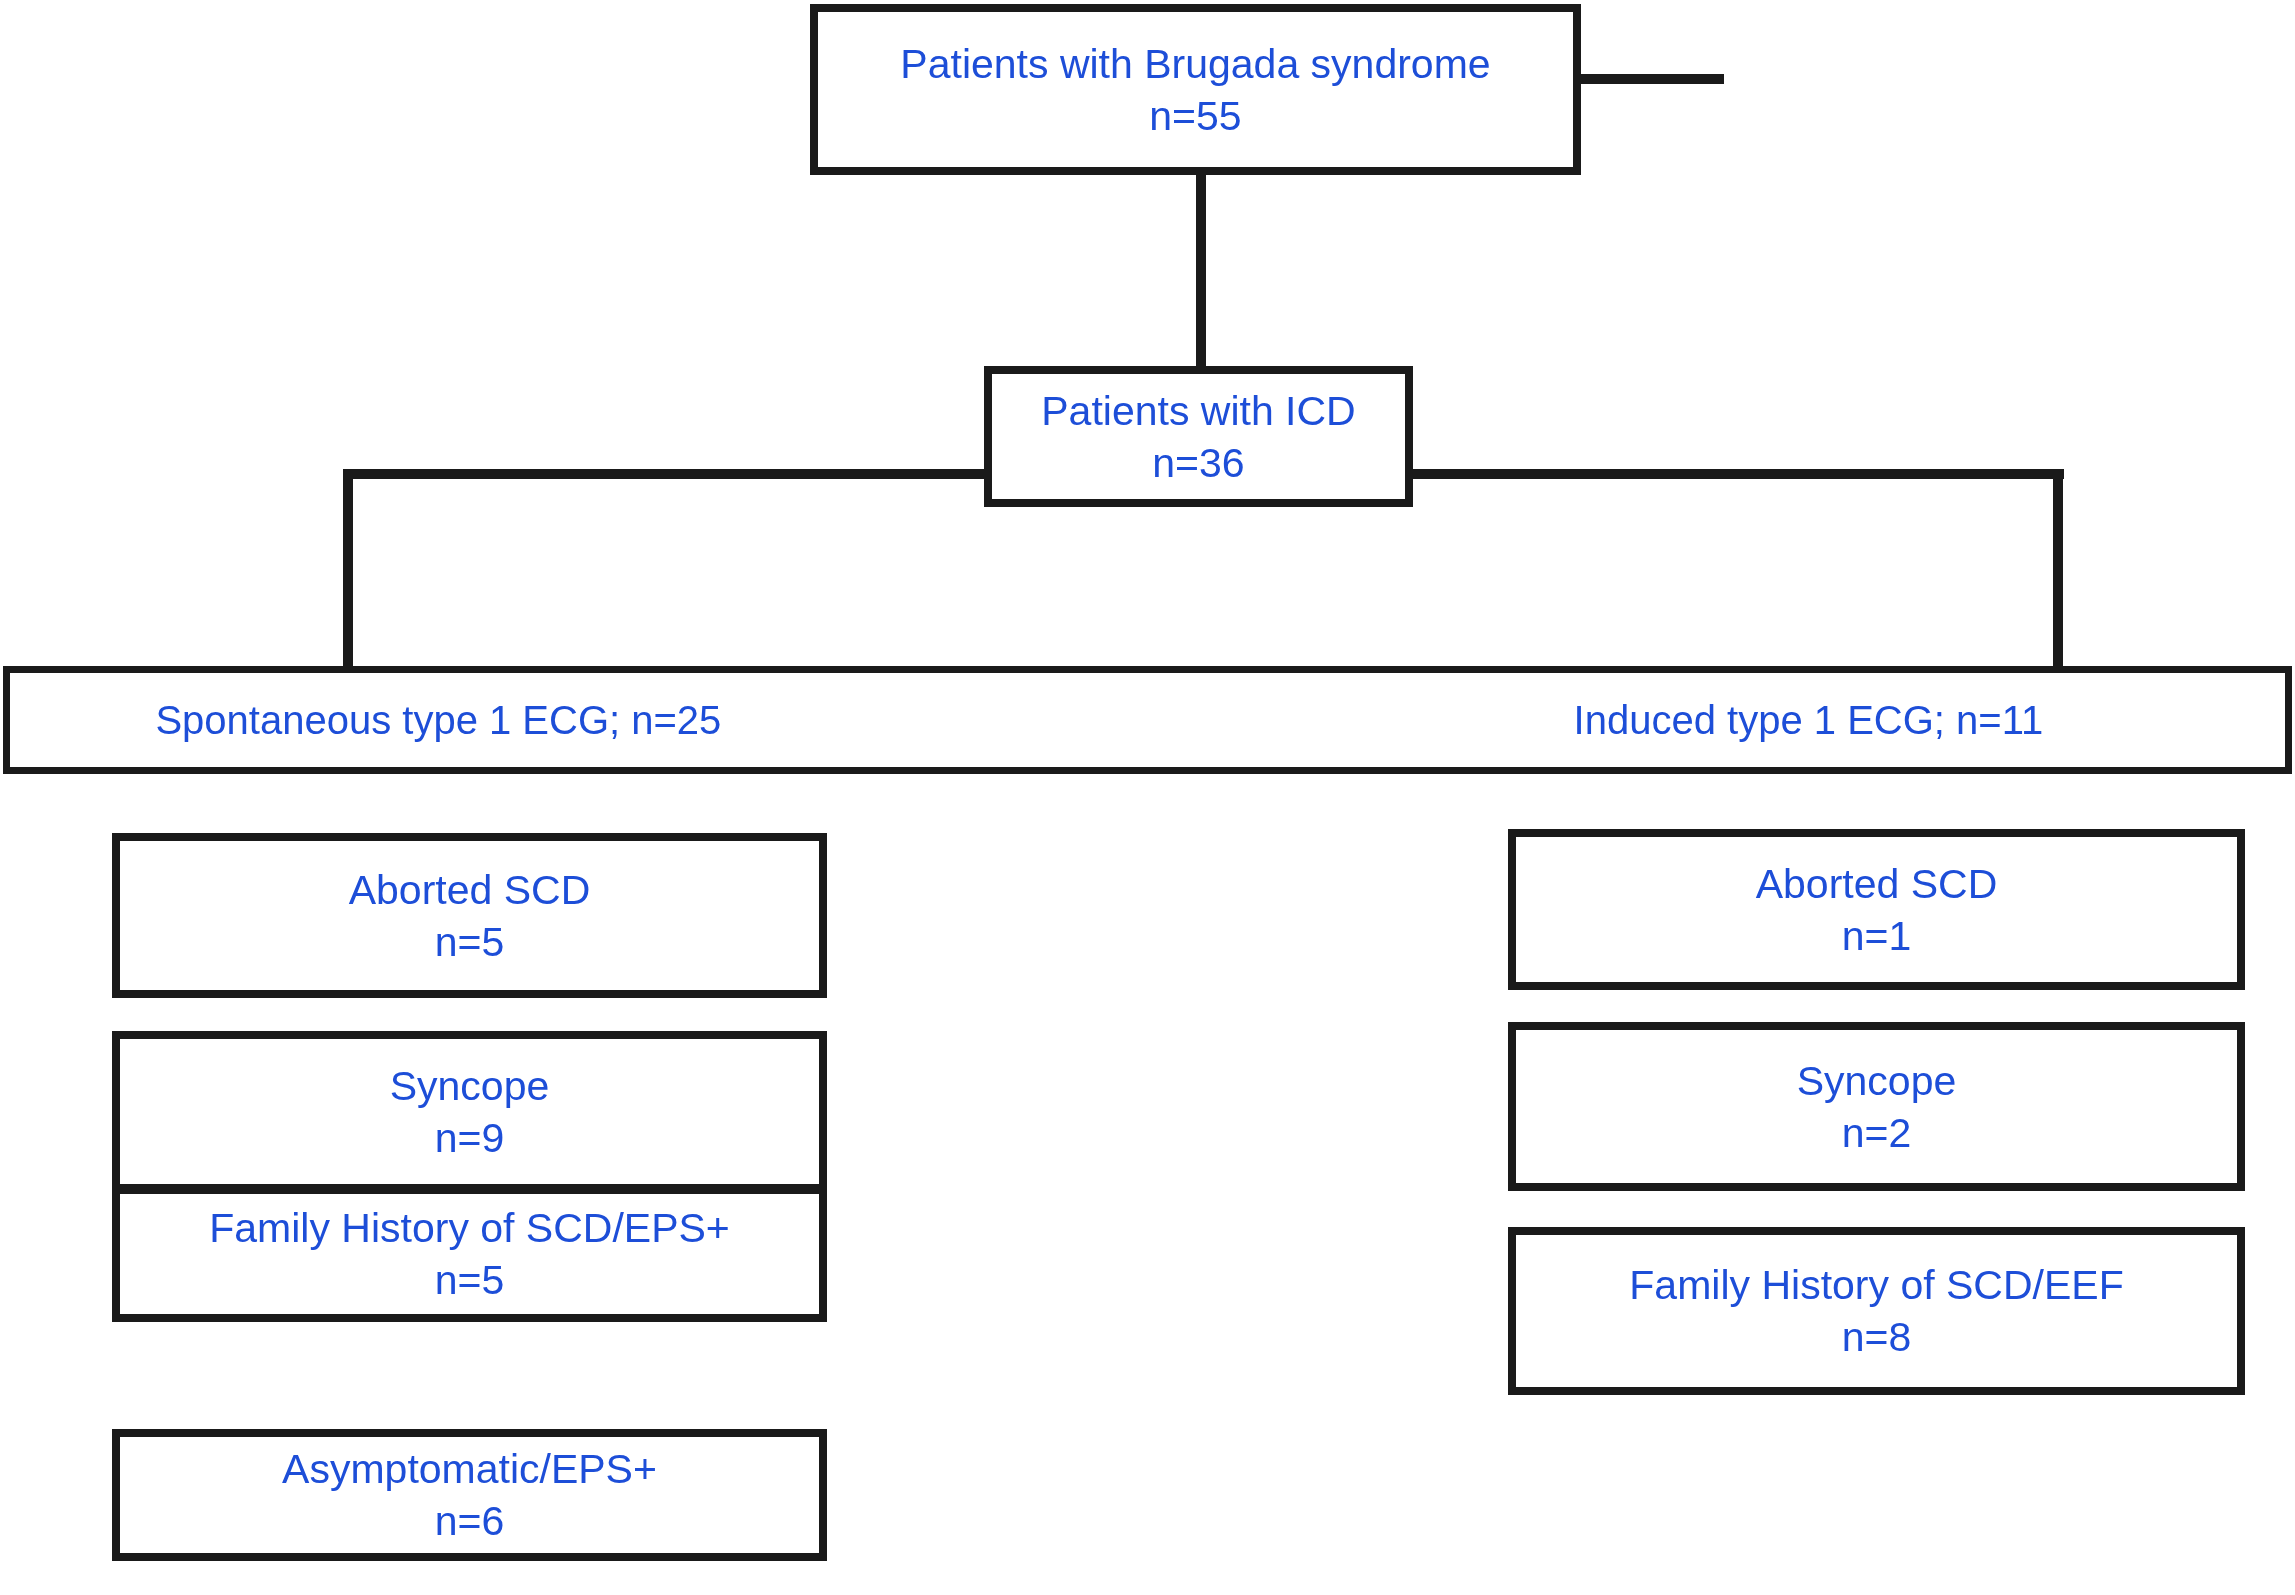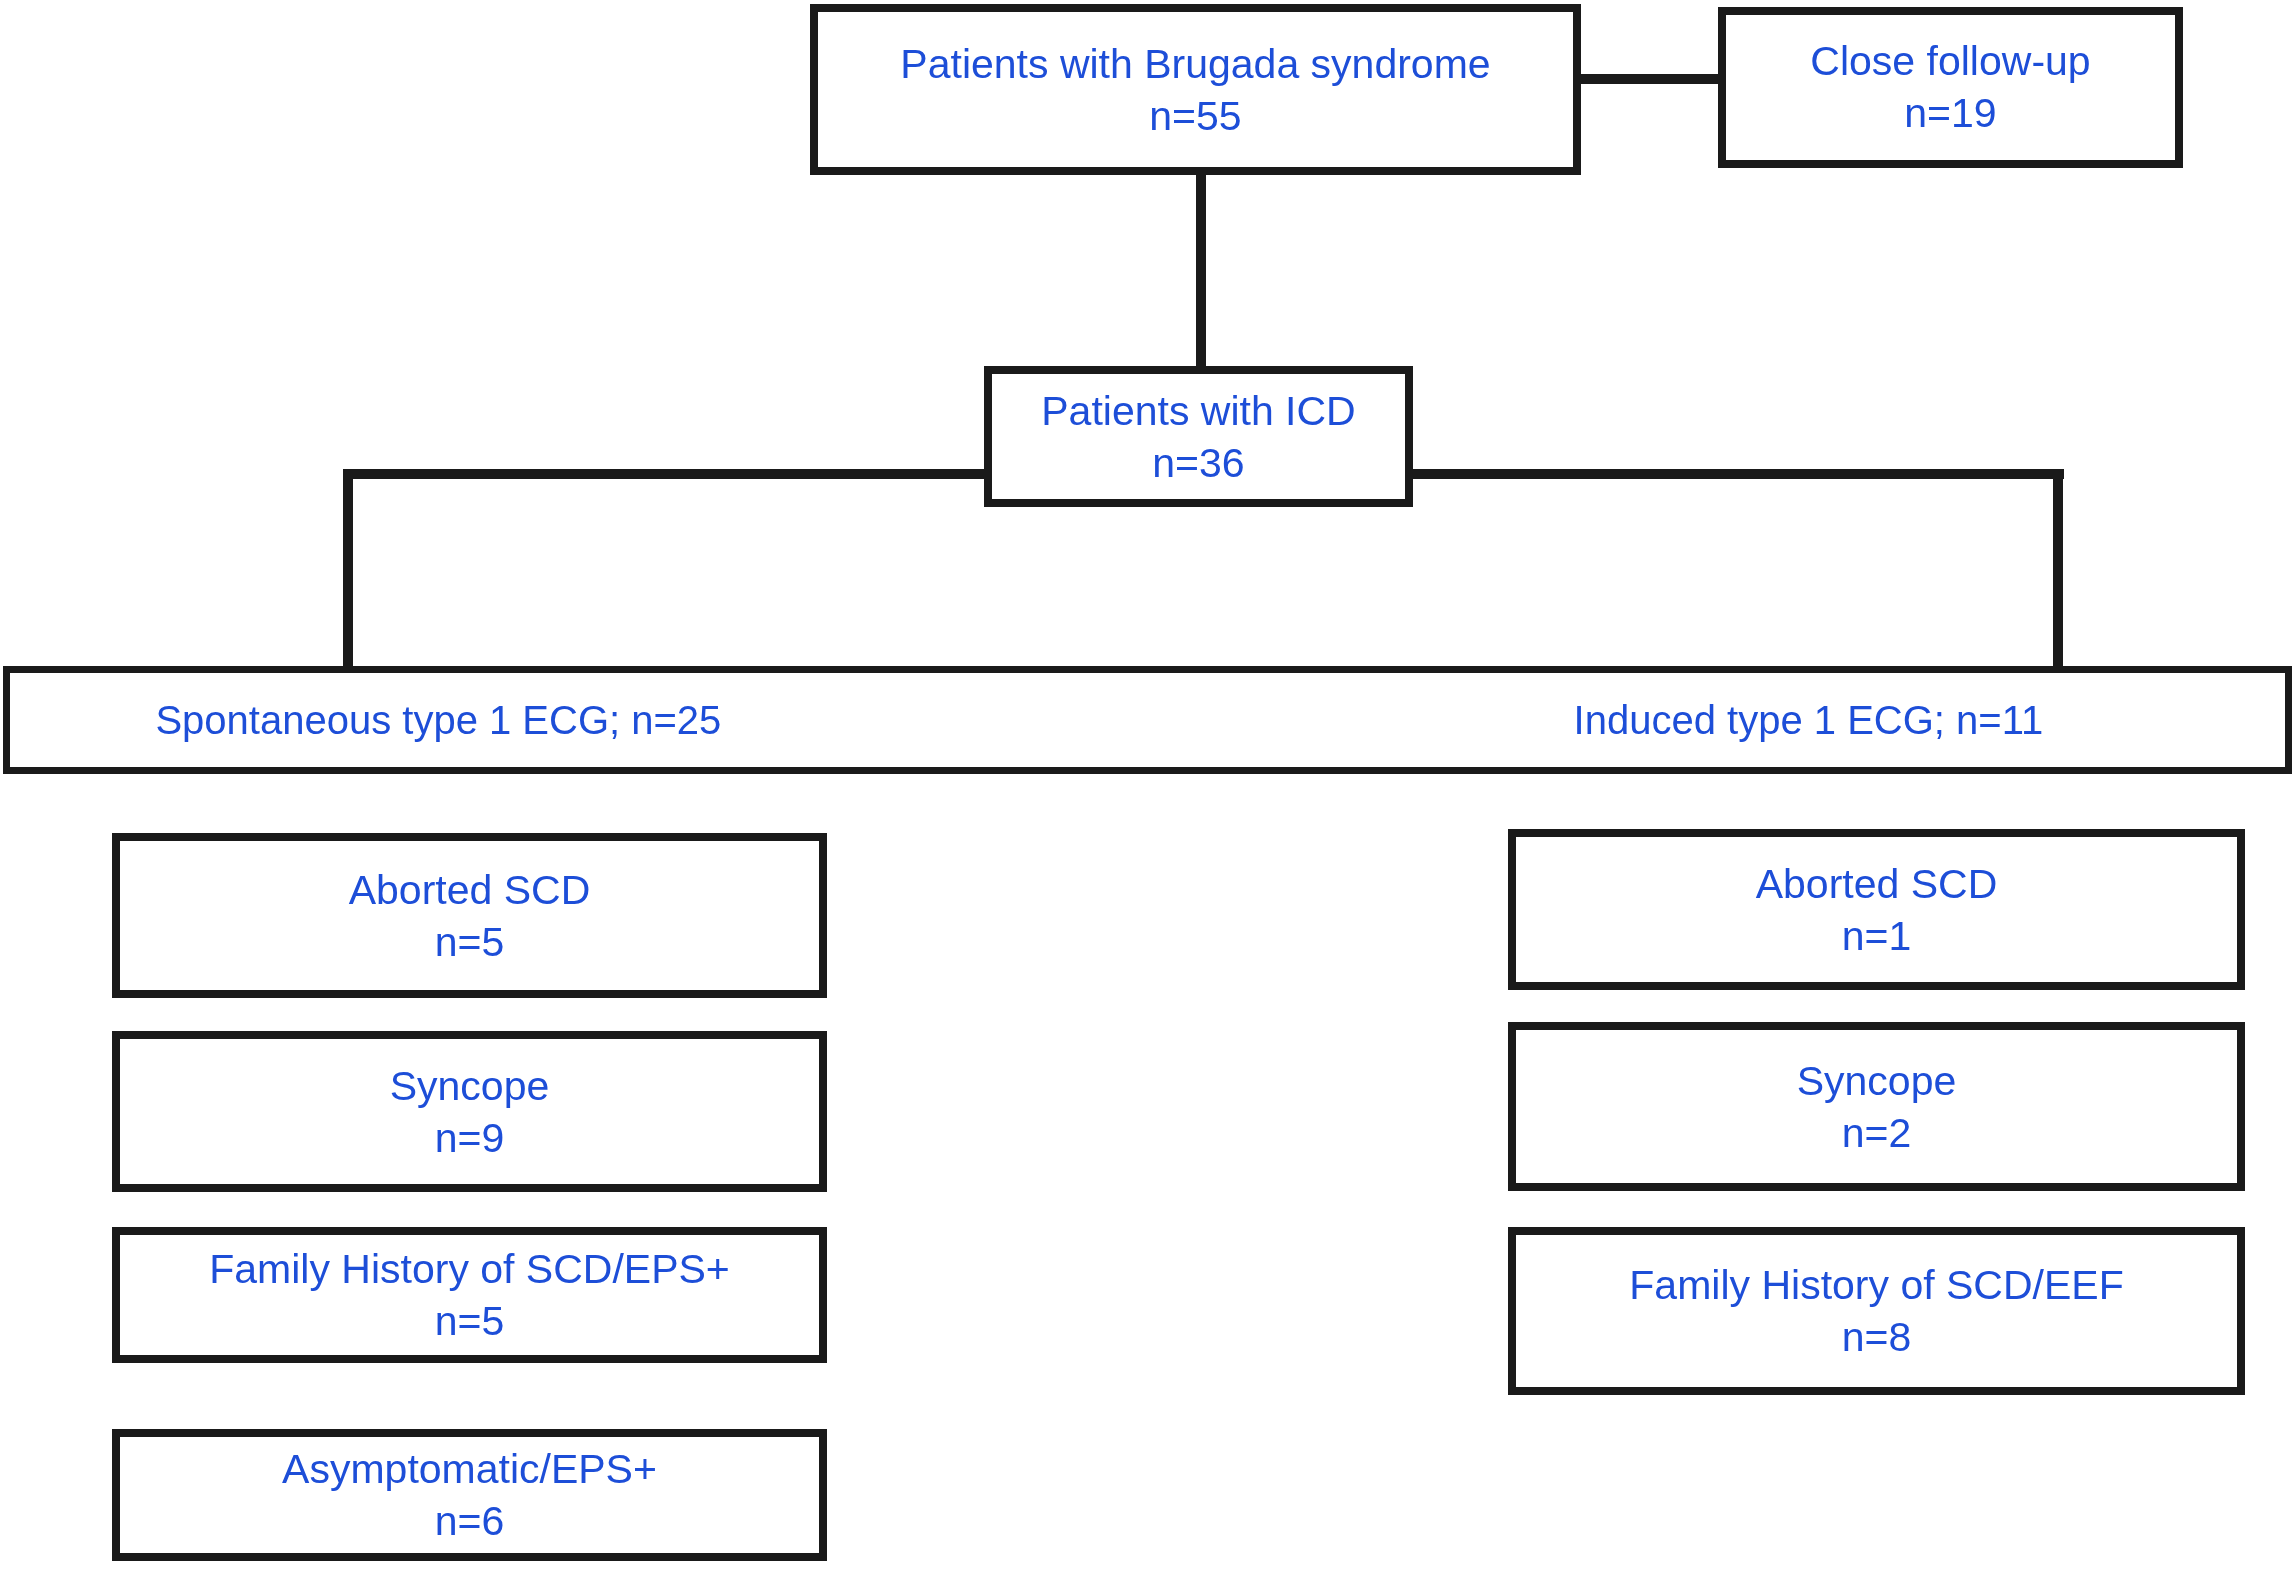--- a/index.html
+++ b/index.html
@@ -51,21 +51,21 @@
     top: 50%;
     transform: translate(-50%, -50%);
     white-space: nowrap;
   }
   #band-text-left  { left: 428px; }
   #band-text-right { left: 1798px; }
 
   
   #node-l1 { left: 112px; top: 833px;  width: 715px; height: 165px; }
   #node-l2 { left: 112px; top: 1031px; width: 715px; height: 161px; }
-  #node-l3 { left: 112px; top: 1227px; width: 715px; height: 136px; }
+  #node-l3 { left: 112px; top: 1186px; width: 715px; height: 136px; }
   #node-l4 { left: 112px; top: 1429px; width: 715px; height: 132px; }
 
   
   #node-r1 { left: 1508px; top: 829px;  width: 737px; height: 161px; }
   #node-r2 { left: 1508px; top: 1022px; width: 737px; height: 169px; }
   #node-r3 { left: 1508px; top: 1227px; width: 737px; height: 168px; }
 
   
   .line {
     position: absolute;
@@ -89,24 +89,20 @@
   <div class="line" id="conn-left-h"></div>
   <div class="line" id="conn-left-v"></div>
   <div class="line" id="conn-right-h"></div>
   <div class="line" id="conn-right-v"></div>
 
   <div class="node" id="node-brugada">
     <div class="node-label">Patients with Brugada syndrome</div>
     <div class="node-count">n=55</div>
   </div>
 
-  <div class="node" id="node-followup">
-    <div class="node-label">Close follow-up</div>
-    <div class="node-count">n=19</div>
-  </div>
 
   <div class="node" id="node-icd">
     <div class="node-label">Patients with ICD</div>
     <div class="node-count">n=36</div>
   </div>
 
   <div id="band">
     <div class="band-text" id="band-text-left">Spontaneous type 1 ECG; n=25</div>
     <div class="band-text" id="band-text-right">Induced type 1 ECG; n=11</div>
   </div>

